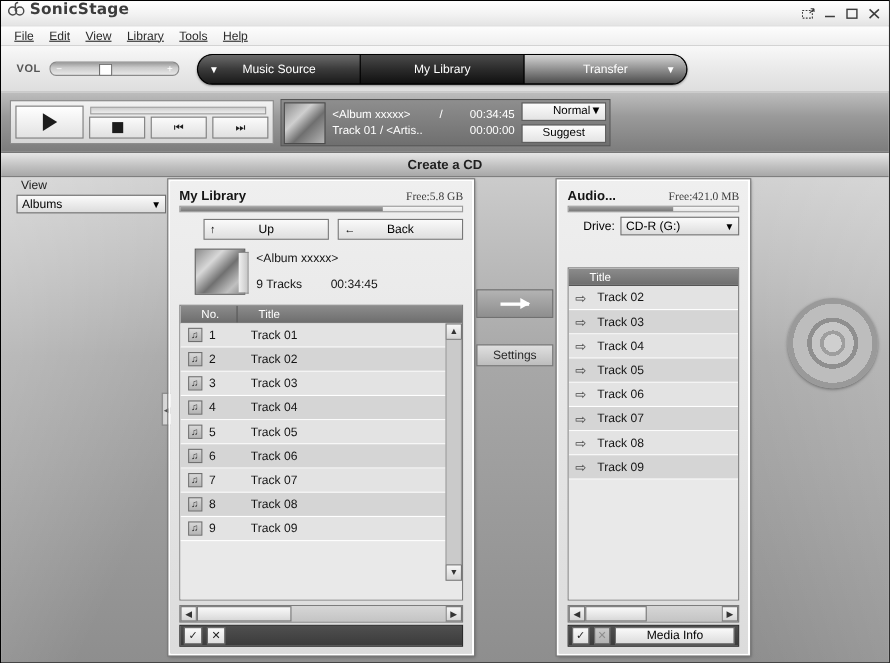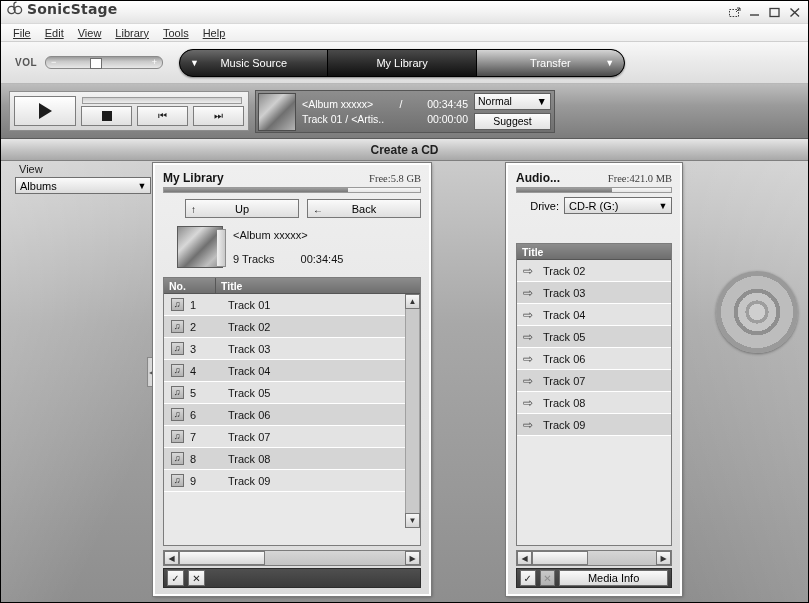--- a/index.html
+++ b/index.html
@@ -171,21 +171,21 @@
   .np-name { flex: 1; white-space: nowrap; overflow: hidden; }
   .np-sep { width: 22px; text-align: center; }
   .np-time { width: 56px; text-align: right; }
   .np-right { width: 78px; display: flex; flex-direction: column; gap: 3px; justify-content: center; padding-right: 1px; }
   .np-combo {
     height: 17px; background: linear-gradient(to bottom,#fcfcfc,#e3e3e3);
     border: 1px solid #5f5f5f;
     display: flex; align-items: center; padding: 0 3px;
     font-size: 10.5px;
   }
-  .np-combo span.lbl { flex: 1; text-align: left; }
+  .np-combo span.lbl { flex: 1; text-align: right; }
   .np-btn {
     height: 17px; background: linear-gradient(to bottom,#fcfcfc,#e3e3e3);
     border: 1px solid #5f5f5f;
     display: flex; align-items: center; justify-content: center;
     font-size: 10.5px;
   }
 
   
   .body {
     flex: 1;
@@ -298,23 +298,22 @@
   .lw-cd  { top: 56px;  bottom: 48px; }
 
   .lhead {
     height: 16px; flex: 0 0 auto;
     background: linear-gradient(to bottom,#8c8c8c,#6e6e6e);
     color: #fff; font-size: 10.5px;
     display: flex; align-items: center;
     border-bottom: 1px solid #555;
   }
   .lhead .c {
-    padding-left: 5px; height: 100%; display: flex; align-items: center;
+    padding-left: 19px; height: 100%; display: flex; align-items: center;
     border-right: 1px solid #565656;
-    font-weight: bold;
   }
   .lhead .c-no { width: 52px; }
   .lhead .c-title { flex: 1; border-right: none; }
 
   .lrows { flex: 1; overflow: hidden; background: #e9e9e9; }
   .lrow {
     height: 22px; display: flex; align-items: center;
     font-size: 11px; color: #141414;
     border-bottom: 1px solid #ffffff;
   }
@@ -697,20 +696,28 @@
         <div class="panelfoot">
           <div class="fbtn">
             <span>✓</span>
           </div>
           <div class="fbtn">
             <span>✕</span>
           </div>
         </div>
       </div>
 
+      <div class="center">
+        <div class="xferbtn">
+          <span class="arr-right"></span>
+        </div>
+        <div class="settingsbtn">
+          <span>Settings</span>
+        </div>
+      </div>
 
       <div class="panel panel-cd">
         <div class="ph">
           <div class="ph-row">
             <span class="ph-title">Audio...</span>
             <span class="ph-free">Free:421.0 MB</span>
           </div>
           <div class="meter">
               <i style="width:62%"></i>
             </div>

